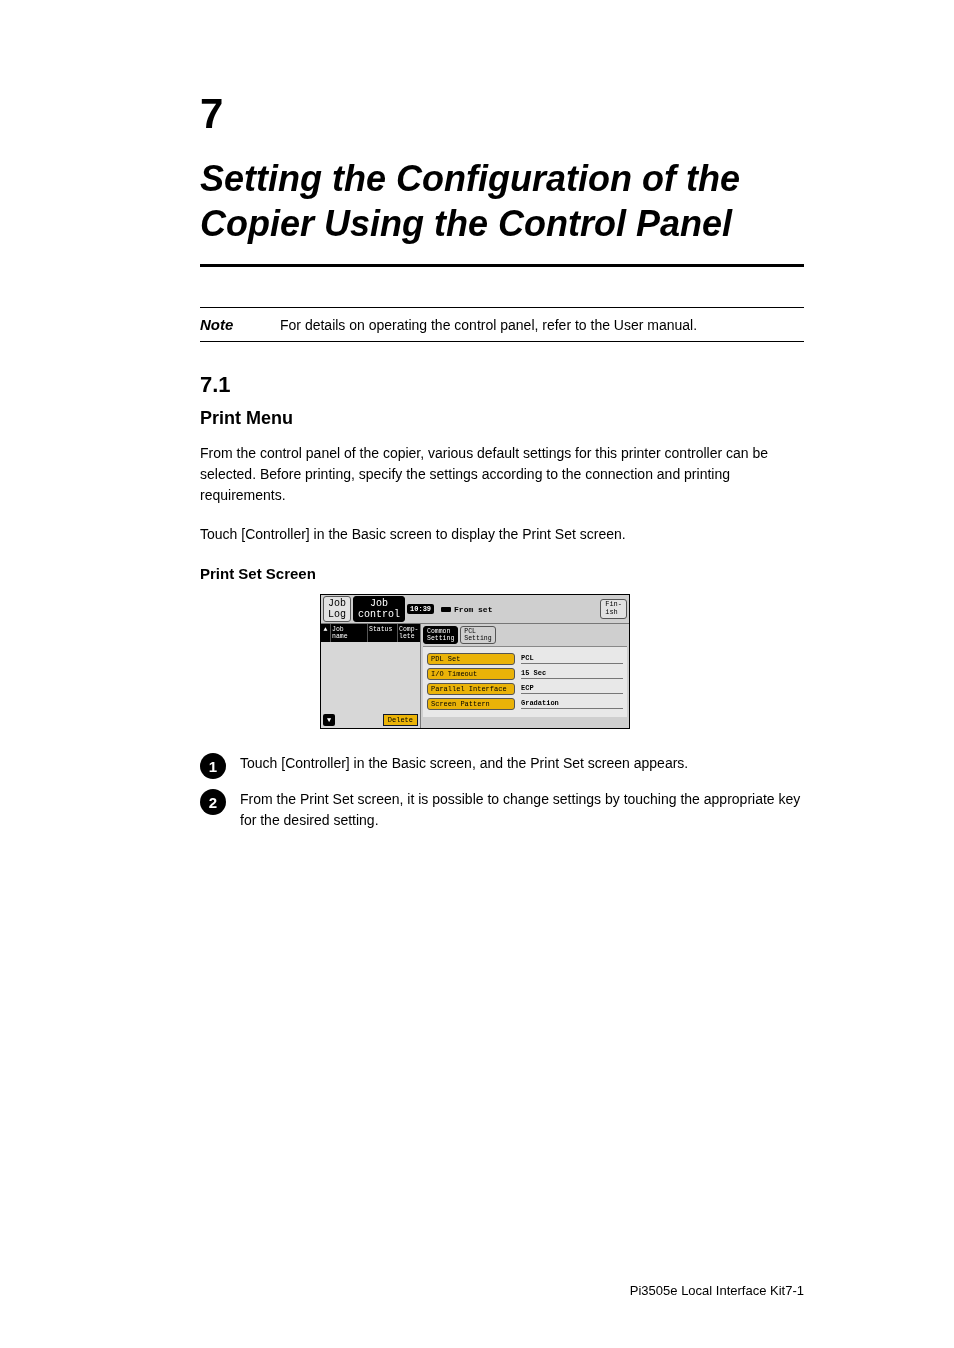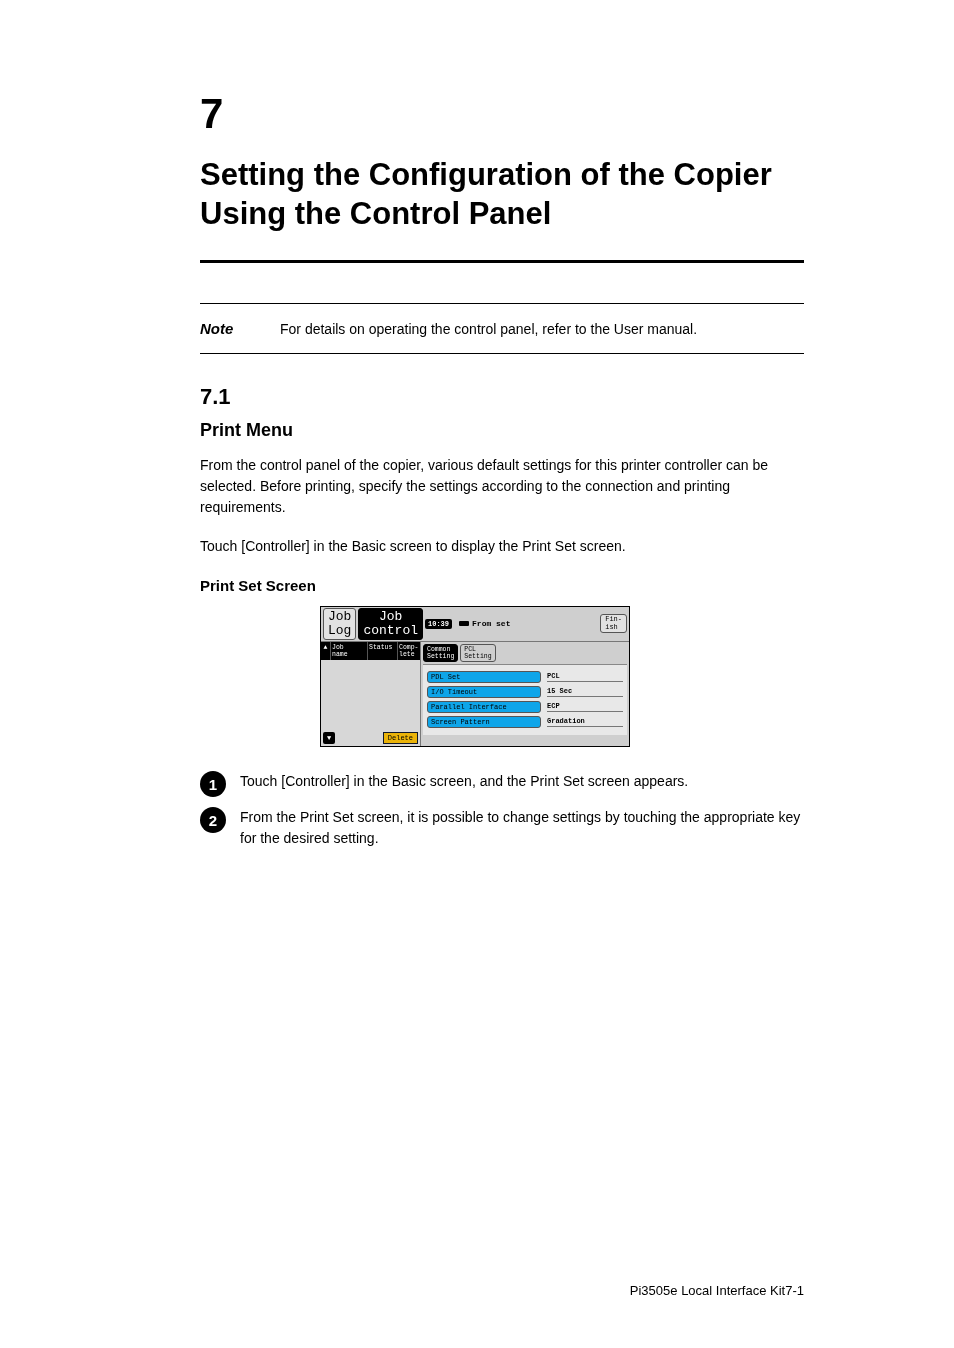--- a/index.html
+++ b/index.html
@@ -1,36 +1,36 @@
 <!DOCTYPE html>
 <html><head>
 <meta charset="utf-8">
 <style>
   * { margin: 0; padding: 0; box-sizing: border-box; }
   html, body { width: 954px; height: 1348px; background: #fff; font-family: Arial, Helvetica, sans-serif; color: #000; }
   .page { width: 954px; height: 1348px; position: relative; padding: 90px 150px 60px 200px; }
 
   .chapter-num { font-size: 42px; font-weight: bold; margin-bottom: 18px; }
-  .chapter-title { font-size: 31px; font-weight: bold; margin-bottom: 26px; line-height: 1.25; }
+  .chapter-title { font-size: 36px; font-weight: bold; margin-bottom: 18px; line-height: 1.25; font-style: italic; }
   .thick-rule { border: none; border-top: 3px solid #000; margin-bottom: 40px; }
 
-  .note-block { border-top: 1px solid #000; border-bottom: 1px solid #000; padding: 16px 0; margin-bottom: 30px; }
+  .note-block { border-top: 1px solid #000; border-bottom: 1px solid #000; padding: 8px 0; margin-bottom: 30px; }
   .note-line { display: flex; align-items: baseline; }
   .note-head { font-weight: bold; font-style: italic; font-size: 15px; min-width: 80px; }
   .note-text { font-size: 14px; }
 
   .section-num { font-size: 22px; font-weight: bold; margin-bottom: 10px; }
   .section-title { font-size: 18px; font-weight: bold; margin-bottom: 14px; }
   .body-text { font-size: 14px; line-height: 1.5; margin-bottom: 18px; }
   .subhead { font-size: 15px; font-weight: bold; margin: 20px 0 10px 0; }
 
   
   .shot { width: 310px; margin: 12px 0 24px 120px; background: #cfcfcf; border: 1px solid #000; font-family: "Courier New", monospace; font-size: 8px; color: #000; }
   .shot .top { display: flex; align-items: center; gap: 2px; padding: 1px 2px; }
-  .shot .tbtn { background: #e2e2e2; border: 1px solid #555; border-radius: 3px; padding: 1px 4px; font-size: 13px; line-height: 1.1; display: inline-flex; align-items: center; text-align: center; }
+  .shot .tbtn { background: #e2e2e2; border: 1px solid #555; border-radius: 3px; padding: 1px 4px; font-size: 10px; line-height: 1.1; display: inline-flex; align-items: center; text-align: center; }
   .shot .tbtn.active { background: #000; color: #fff; border-color: #000; }
   .shot .clock { background: #000; color: #fff; font-weight: bold; padding: 1px 3px; font-size: 7px; border-radius: 2px; }
   .shot .titlebar { flex: 1; font-weight: bold; padding-left: 5px; display: flex; align-items: center; gap: 3px; }
   .shot .fin { margin-left: auto; background: #e2e2e2; border: 1px solid #555; border-radius: 3px; padding: 1px 4px; font-size: 7px; line-height: 1.1; }
   .plug { width: 10px; height: 5px; background: #000; border-radius: 1px; display: inline-block; }
 
   .shot .body { display: flex; border-top: 1px solid #777; }
   .shot .left { width: 100px; background: #d7d7d7; border-right: 1px solid #777; display: flex; flex-direction: column; }
   .shot .lhead { display: flex; background: #000; color: #fff; font-size: 6.5px; line-height: 1.1; }
   .shot .lhead span { padding: 2px 1px; border-right: 1px solid #555; }
@@ -42,21 +42,21 @@
   .shot .lfoot { display: flex; padding: 2px; gap: 2px; }
   .shot .lfoot .sq { width: 12px; height: 12px; background: #000; color: #fff; display: flex; align-items: center; justify-content: center; font-size: 7px; border-radius: 2px; }
   .shot .lfoot .del { margin-left: auto; background: #eab308; border: 1px solid #0f172a; border-radius: 0; padding: 1px 4px; font-size: 7px; }
 
   .shot .right { flex: 1; padding: 2px; }
   .shot .tabs { display: flex; gap: 2px; margin-bottom: 2px; }
   .shot .tab { border: 1px solid #555; border-radius: 3px; padding: 1px 3px; font-size: 6.5px; line-height: 1.1; }
   .shot .tab.sel { background: #000; color: #fff; border-color: #000; }
   .shot .panel { background: #e8e8e8; border-top: 1px solid #888; padding: 6px 4px 4px 4px; }
   .shot .row { display: flex; align-items: center; gap: 6px; margin-bottom: 3px; }
-  .shot .btn { background: #0ea5e9; border: 1px solid #555; border-radius: 3px; padding: 1px 3px; font-size: 7px; width: 114px; }
+  .shot .btn { background: #eab308; border: 1px solid #555; border-radius: 3px; padding: 1px 3px; font-size: 7px; width: 88px; }
   .shot .val { font-size: 7px; font-weight: bold; border-bottom: 1px solid #777; flex: 1; padding-bottom: 1px; }
 
   
   .step { display: flex; gap: 14px; margin-bottom: 10px; }
   .step-num { width: 26px; height: 26px; border-radius: 50%; background: #000; color: #fff; display: flex; align-items: center; justify-content: center; font-weight: bold; font-size: 15px; flex-shrink: 0; }
   .step-text { font-size: 14px; line-height: 1.5; }
 
   .footer { position: absolute; bottom: 50px; left: 200px; right: 150px; display: flex; justify-content: flex-end; font-size: 13px; }
 </style>
 </head>

